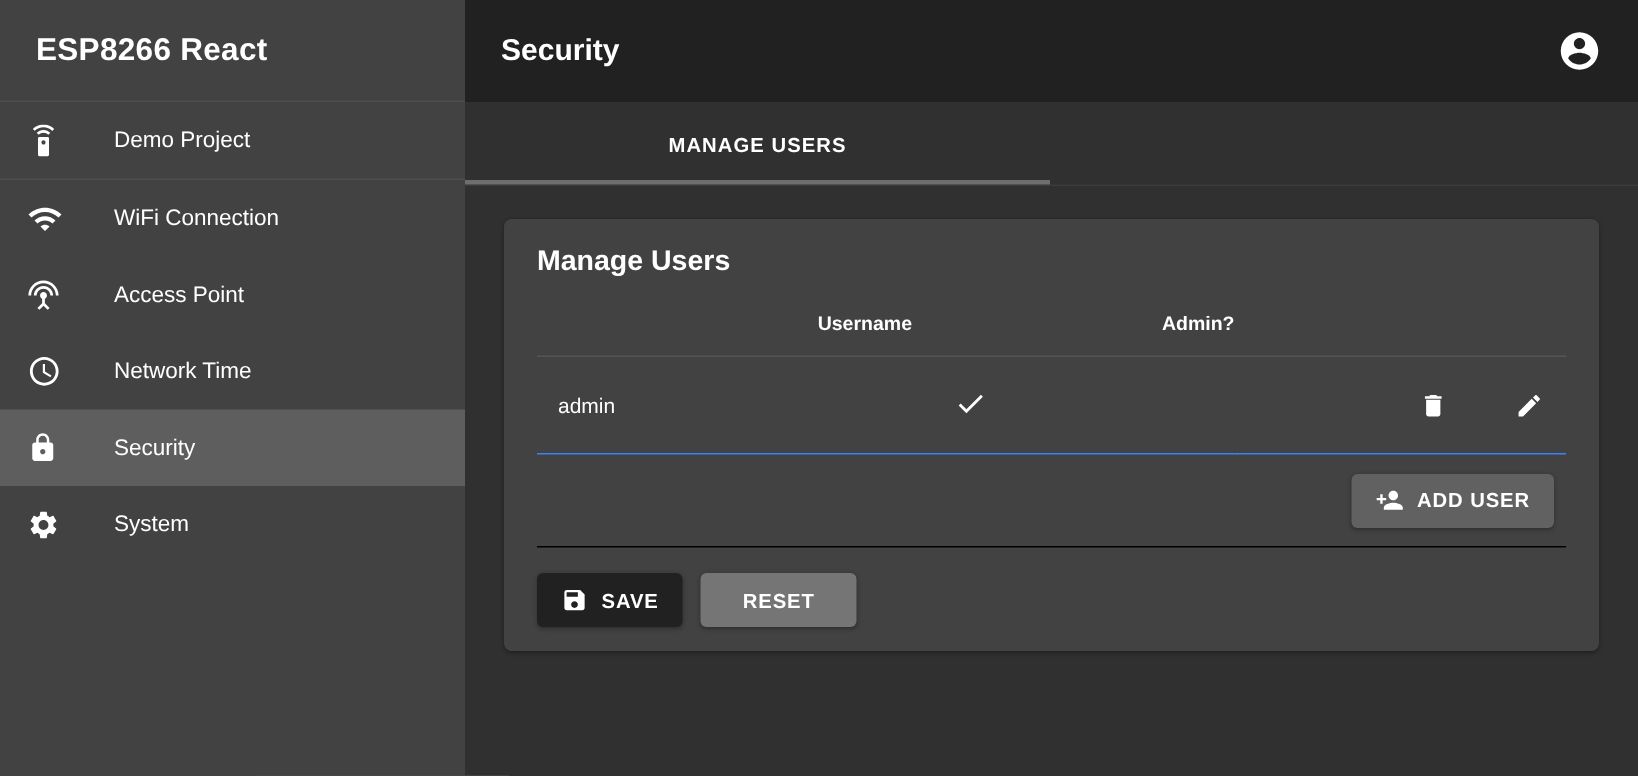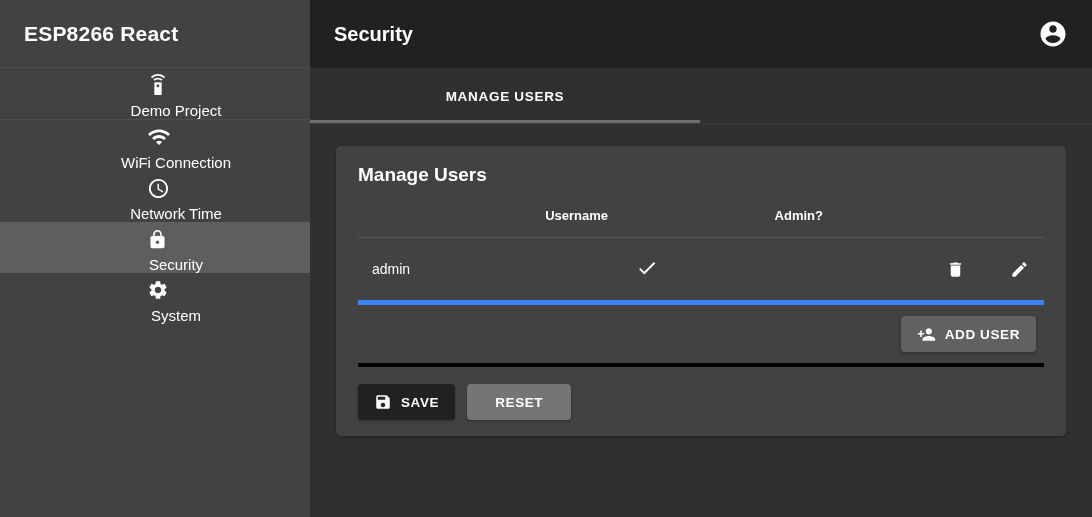--- a/index.html
+++ b/index.html
@@ -42,21 +42,20 @@
     letter-spacing: .2px;
   }
   .nav-group { display: flex; flex-direction: column; }
   .nav-group.first { border-bottom: 1px solid #4e4e4e; }
   .nav-item {
     height: 51px;
     display: flex;
     align-items: center;
     padding-left: 18px;
     cursor: pointer;
-    flex-direction: column;
   }
   .nav-item.selected { background: #5e5e5e; }
   .nav-icon {
     width: 34px;
     flex: 0 0 34px;
     display: flex;
     align-items: center;
     justify-content: flex-start;
     color: #ffffff;
   }
@@ -159,41 +158,41 @@
     padding: 0 0 14px 0;
     border-bottom: 1px solid #555555;
   }
   th.col-username { width: 250px; padding-left: 14px; }
   th.col-admin { width: 215px; }
   th.col-actions { width: auto; }
   table.users td {
     color: #ffffff;
     font-size: 14px;
     height: 65px;
-    border-bottom: 5px solid #3b82f6;
+    border-bottom: 1px solid #3b82f6;
     vertical-align: middle;
   }
   td.cell-username { padding-left: 14px; }
   td.cell-admin { text-align: left; padding-left: 28px; }
   .mark { display: inline-block; width: 22px; height: 22px; }
   .mark svg { display: block; fill: #ffffff; }
   td.cell-actions { text-align: right; padding-right: 10px; }
   .icon-btn {
     display: inline-flex;
     align-items: center;
     justify-content: center;
     width: 30px; height: 30px;
     margin-left: 30px;
     cursor: pointer;
     vertical-align: middle;
   }
   .icon-btn svg { fill: #ffffff; display: block; }
 
   .add-row {
-    border-bottom: 4px solid #000000;
+    border-bottom: 1px solid #000000;
     height: 62px;
     display: flex;
     align-items: center;
     justify-content: flex-end;
     padding-right: 8px;
   }
   .btn {
     display: inline-flex;
     align-items: center;
     gap: 9px;
@@ -245,20 +244,28 @@
     <div class="nav-group">
       <div class="nav-item">
         <span class="nav-icon">
           <svg width="24" height="24" viewBox="0 0 24 24">
               <path d="M1 9l2 2c4.97-4.97 13.03-4.97 18 0l2-2C16.93 2.93 7.08 2.93 1 9zm8 8l3 3 3-3c-1.65-1.66-4.34-1.66-6 0zm-4-4l2 2c2.76-2.76 7.24-2.76 10 0l2-2C15.14 9.14 8.87 9.14 5 13z"></path>
             </svg>
         </span>
         <span class="nav-label">WiFi Connection</span>
       </div>
 
+      <div class="nav-item">
+        <span class="nav-icon">
+          <svg width="22" height="22" viewBox="0 0 24 24">
+              <path d="M12 5c-3.87 0-7 3.13-7 7h2c0-2.76 2.24-5 5-5s5 2.24 5 5h2c0-3.87-3.13-7-7-7zm1 9.29c.88-.39 1.5-1.26 1.5-2.29 0-1.38-1.12-2.5-2.5-2.5S9.5 10.62 9.5 12c0 1.02.62 1.9 1.5 2.29v3.3L7.59 21 9 22.41l3-3 3 3L16.41 21 13 17.59v-3.3zM12 1C5.93 1 1 5.93 1 12h2c0-4.97 4.03-9 9-9s9 4.03 9 9h2c0-6.07-4.93-11-11-11z"></path>
+            </svg>
+        </span>
+        <span class="nav-label">Access Point</span>
+      </div>
 
       <div class="nav-item">
         <span class="nav-icon">
           <svg width="23" height="23" viewBox="0 0 24 24">
               <path d="M11.99 2C6.47 2 2 6.48 2 12s4.47 10 9.99 10C17.52 22 22 17.52 22 12S17.52 2 11.99 2zM12 20c-4.42 0-8-3.58-8-8s3.58-8 8-8 8 3.58 8 8-3.58 8-8 8zm.5-13H11v6l5.25 3.15.75-1.23-4.5-2.67z"></path>
             </svg>
         </span>
         <span class="nav-label">Network Time</span>
       </div>
 

